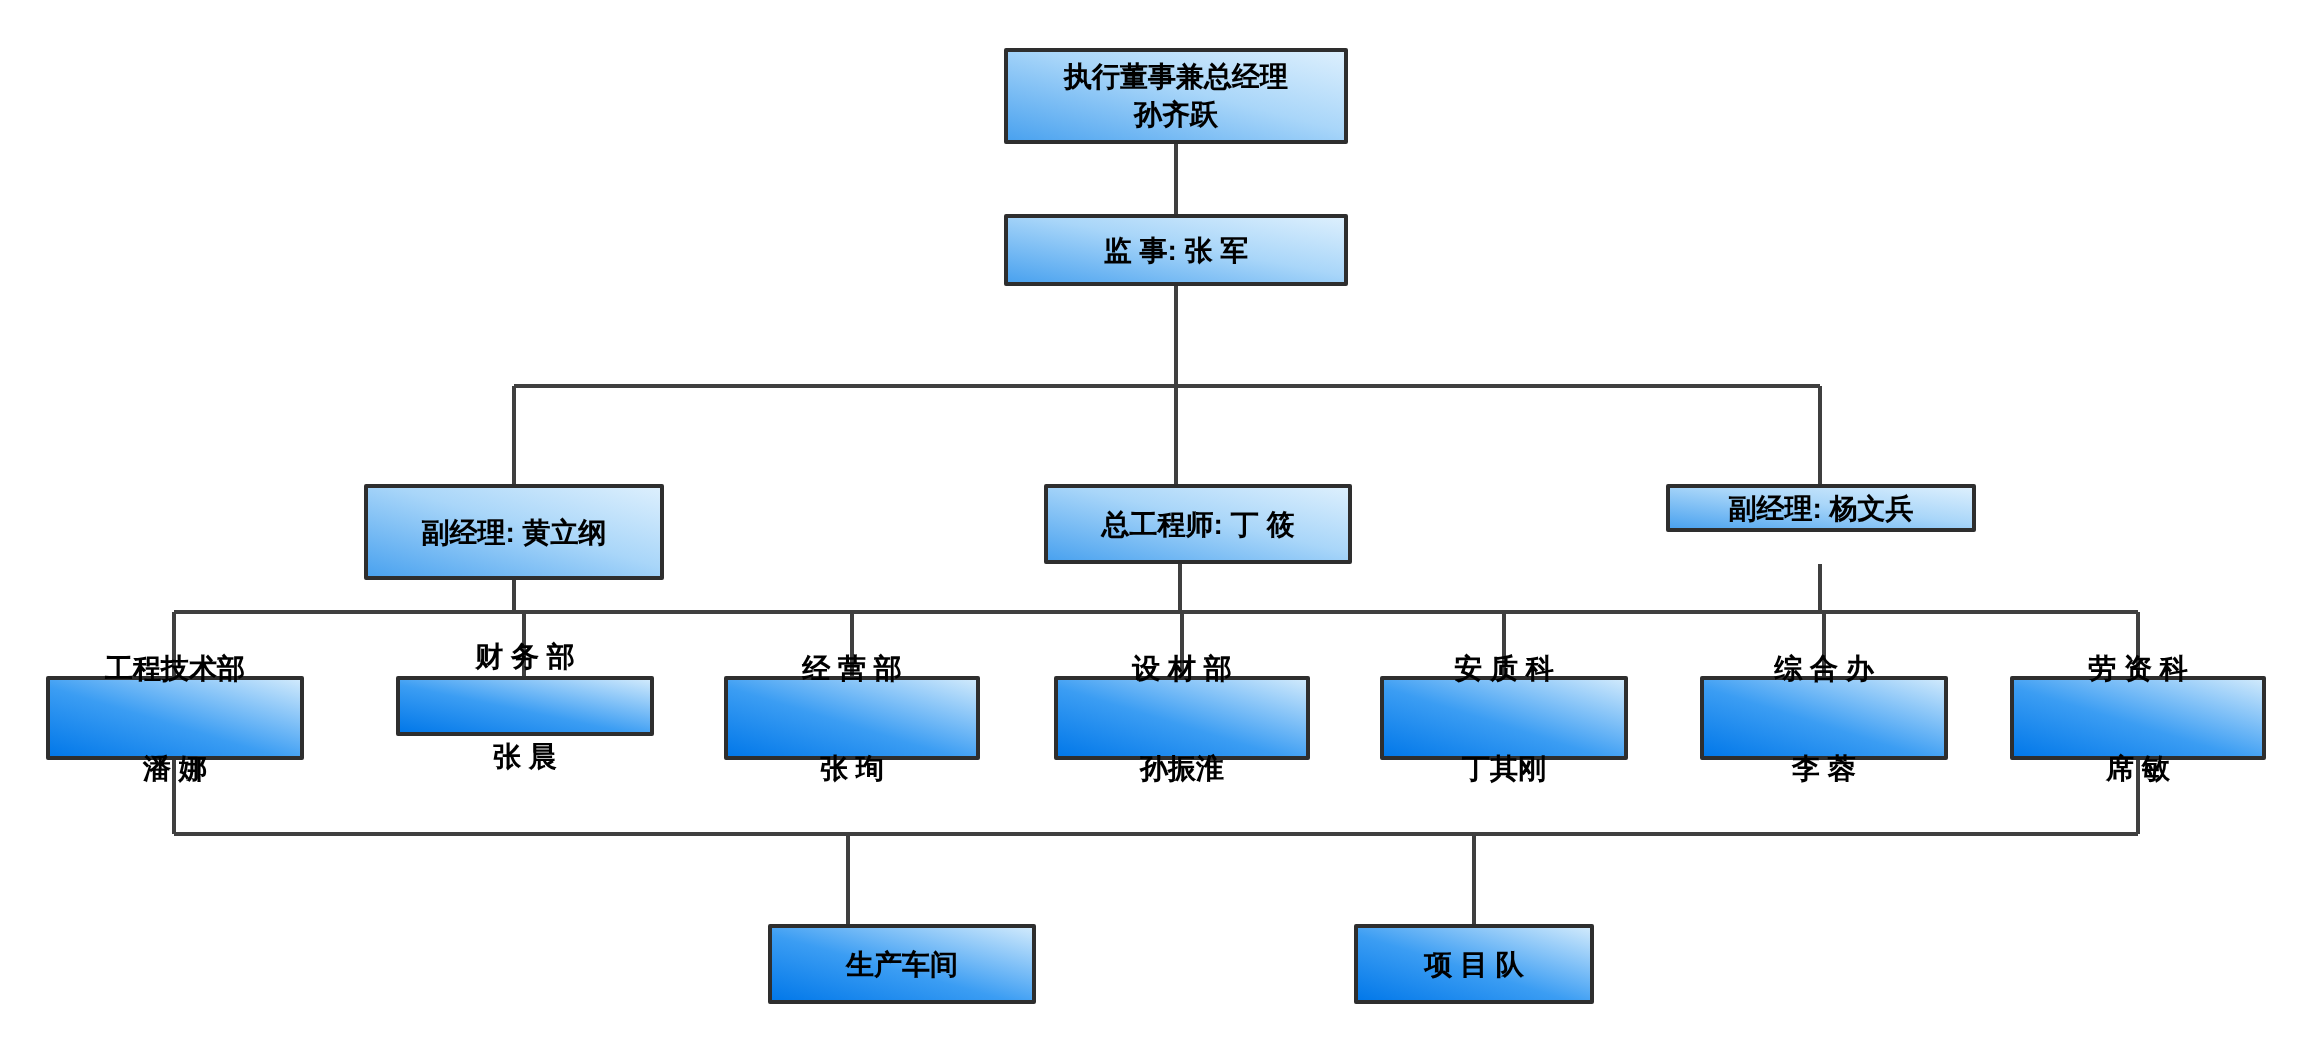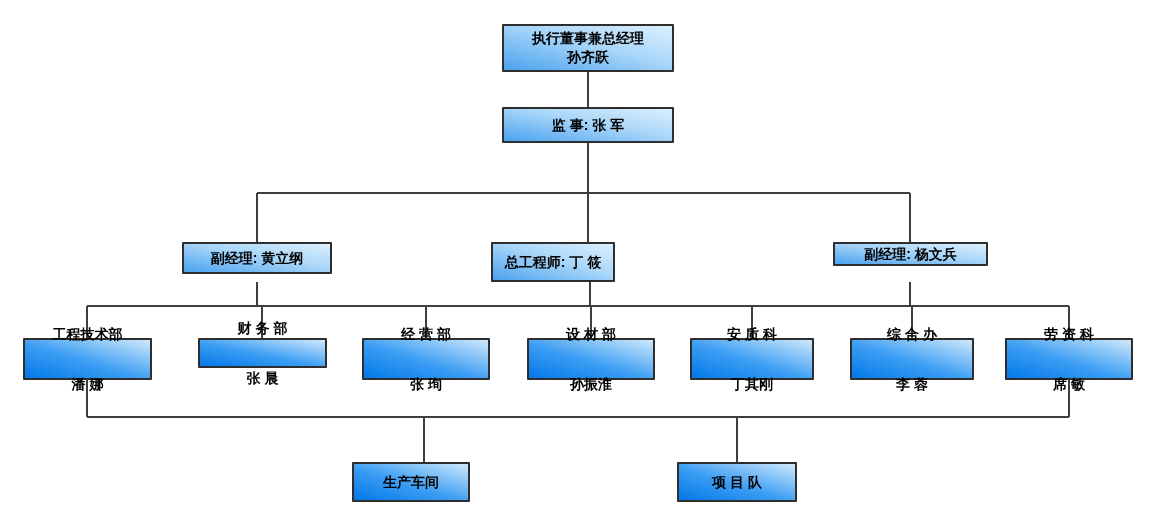--- a/index.html
+++ b/index.html
@@ -50,25 +50,25 @@
 
   <div class="node tone-light" style="left:502px;top:24px;width:172px;height:48px;">
     <span>执行董事兼总经理</span>
     <span>孙齐跃</span>
   </div>
 
   <div class="node tone-light" style="left:502px;top:107px;width:172px;height:36px;">
     <span>监 事: 张 军</span>
   </div>
 
-  <div class="node tone-light" style="left:182px;top:242px;width:150px;height:32px;">
+  <div class="node tone-light" style="left:182px;top:242px;width:150px;height:48px;">
     <span>副经理: 黄立纲</span>
   </div>
 
-  <div class="node tone-light" style="left:491px;top:242px;width:124px;height:40px;">
+  <div class="node tone-light" style="left:522px;top:242px;width:154px;height:40px;">
     <span>总工程师: 丁 筱</span>
   </div>
 
   <div class="node tone-light" style="left:833px;top:242px;width:155px;height:24px;">
     <span>副经理: 杨文兵</span>
   </div>
 
   <div class="node tone-deep" style="left:23px;top:338px;width:129px;height:42px;">
     <span>工程技术部</span>
     <span>潘 娜</span>
@@ -97,21 +97,21 @@
   <div class="node tone-deep" style="left:690px;top:338px;width:124px;height:42px;">
     <span>安 质 科</span>
     <span>丁其刚</span>
   </div>
 
   <div class="node tone-deep" style="left:1005px;top:338px;width:128px;height:42px;">
     <span>劳 资 科</span>
     <span>席 敏</span>
   </div>
 
-  <div class="node tone-deep" style="left:352px;top:462px;width:118px;height:40px;">
+  <div class="node tone-deep" style="left:384px;top:462px;width:134px;height:40px;">
     <span>生产车间</span>
   </div>
 
   <div class="node tone-deep" style="left:677px;top:462px;width:120px;height:40px;">
     <span>项 目 队</span>
   </div>
 
 </div>
 
 </body></html>

